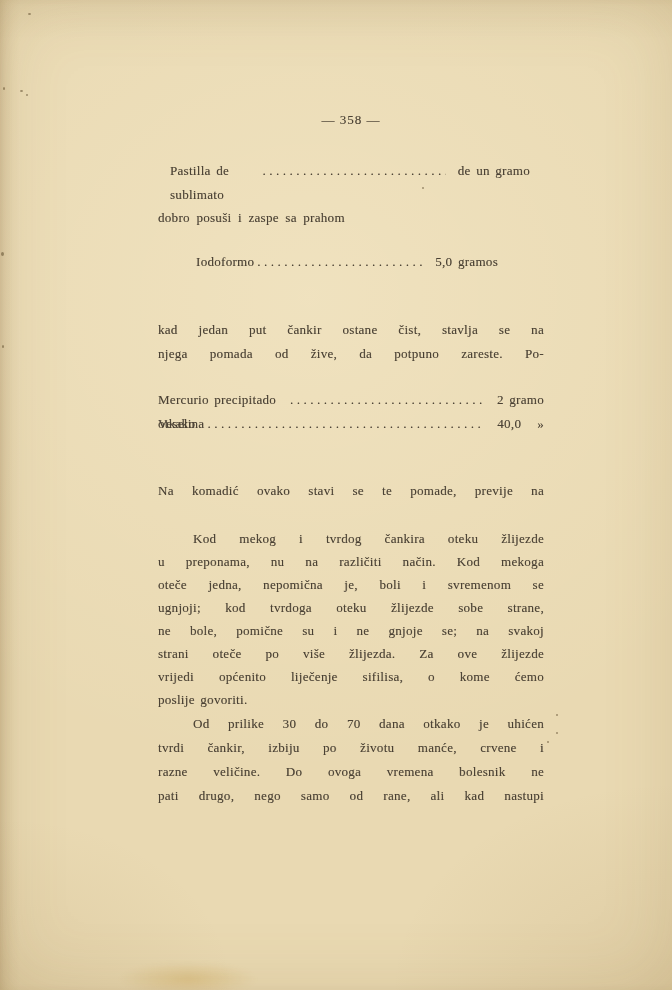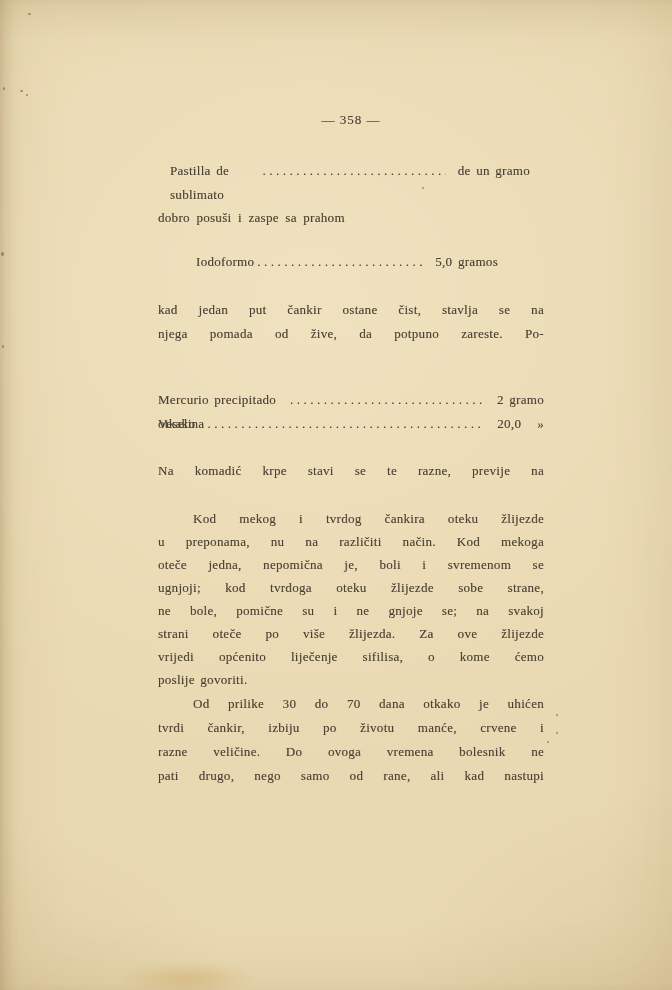--- a/index.html
+++ b/index.html
@@ -35,21 +35,21 @@
   .rx { position:absolute; display:flex; align-items:baseline; line-height:24px; letter-spacing:0.3px; word-spacing:2px; }
   .rx .dots { flex:1 1 auto; overflow:hidden; white-space:nowrap; letter-spacing:3.5px; margin:0 12px 0 3px; min-width:0; }
   .rx .amt  { white-space:nowrap; }
   .rx1 { left:158px; top:159px; width:372px; }
   .rx1 .name { margin-left:12px; }
   .rx2 { left:196px; top:250px; width:302px; }
   .rx3 { left:158px; top:388px; width:386px; }
   .rx4 { left:158px; top:412px; width:386px; }
   .rx4 .ditto { margin-left:16px; }
 
-  .para { position:absolute; left:158px; width:386px; letter-spacing:0.3px; }
+  .para { position:absolute; left:158px; width:386px; letter-spacing:0.3px;margin-top:20px; }
   .para .ln { line-height:24px; word-spacing:2px; }
   .p3 .ln { line-height:23px; }
   .just { text-align:justify; text-align-last:justify; }
   .indent { text-indent:35px; }
   .p1 { top:298px; }
   .p2 { top:459px; }
   .p3 { top:507px; }
   .p4 { top:692px; }
 
   .sp { position:absolute; background:rgba(92,76,48,0.55); border-radius:50%; }
@@ -97,26 +97,26 @@
 
   <div class="rx rx3 ink">
     <span class="name">Mercurio precipitado otkako</span>
     <span class="dots">....................................</span>
     <span class="amt">2 gramo</span>
   </div>
 
   <div class="rx rx4 ink">
     <span class="name">Veselina</span>
     <span class="dots">............................................................</span>
-    <span class="amt">20,0</span>
+    <span class="amt">40,0</span>
     <span class="ditto">»</span>
   </div>
 
   <div class="para p2 ink">
-    <div class="ln just">Na komadić krpe stavi se te razne, previje na</div>
+    <div class="ln just">Na komadić ovako stavi se te pomade, previje na</div>
   </div>
 
   <div class="para p3 ink">
     <div class="ln just indent">Kod mekog i tvrdog čankira oteku žlijezde</div>
     <div class="ln just">u preponama, nu na različiti način. Kod mekoga</div>
     <div class="ln just">oteče jedna, nepomična je, boli i svremenom se</div>
     <div class="ln just">ugnjoji; kod tvrdoga oteku žlijezde sobe strane,</div>
     <div class="ln just">ne bole, pomične su i ne gnjoje se; na svakoj</div>
     <div class="ln just">strani oteče po više žlijezda. Za ove žlijezde</div>
     <div class="ln just">vrijedi općenito liječenje sifilisa, o kome ćemo</div>

